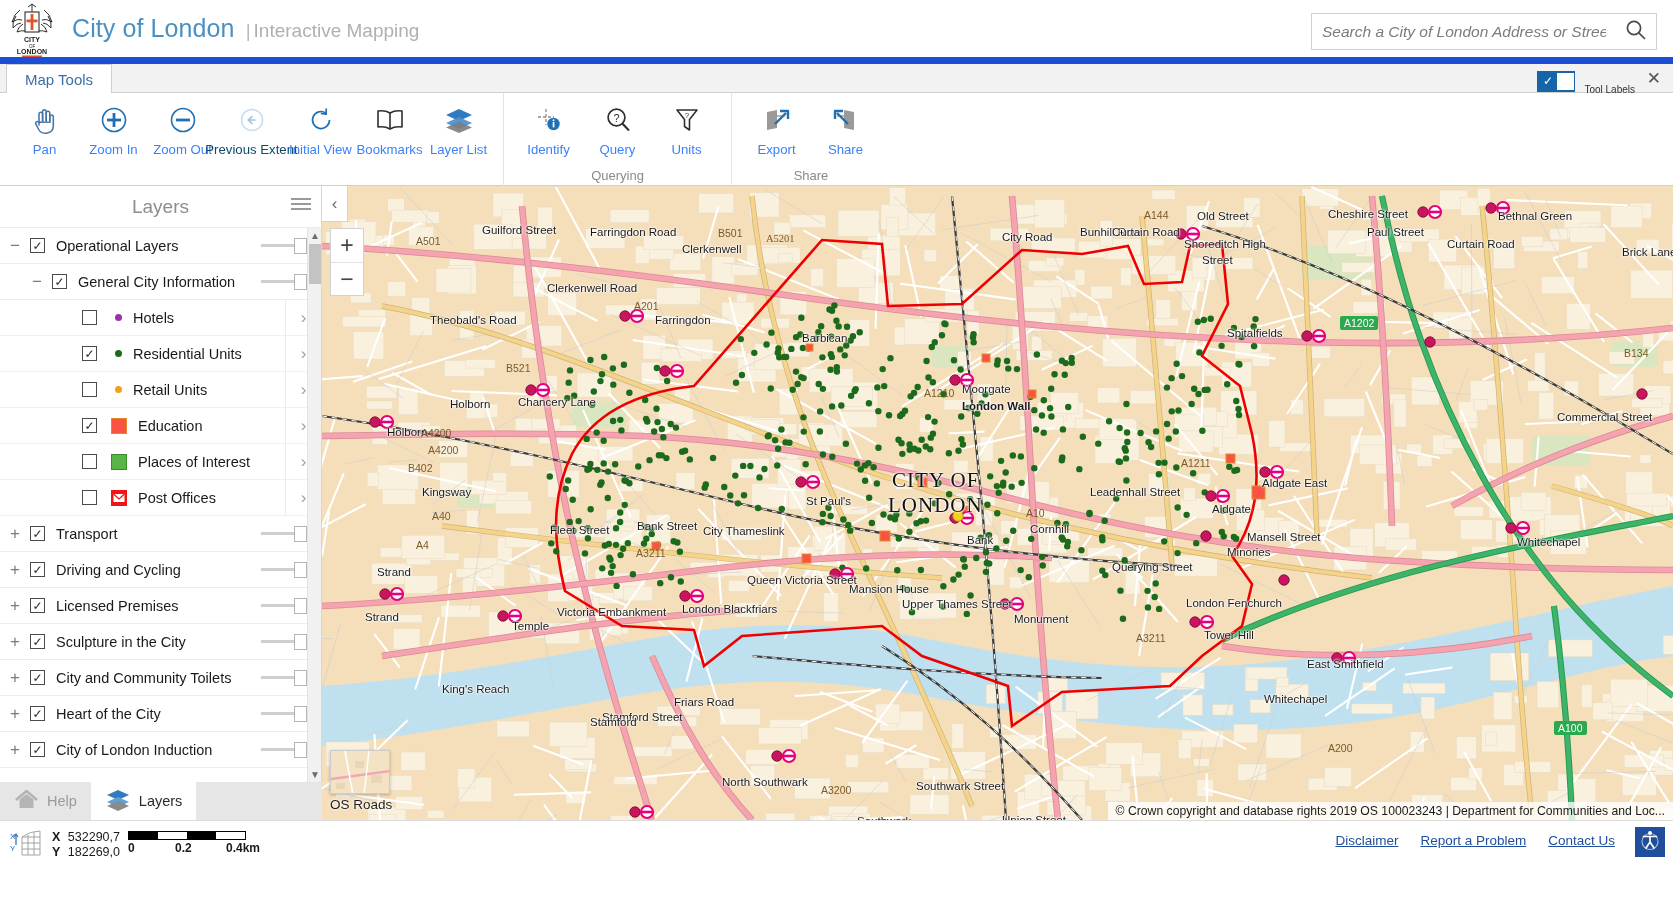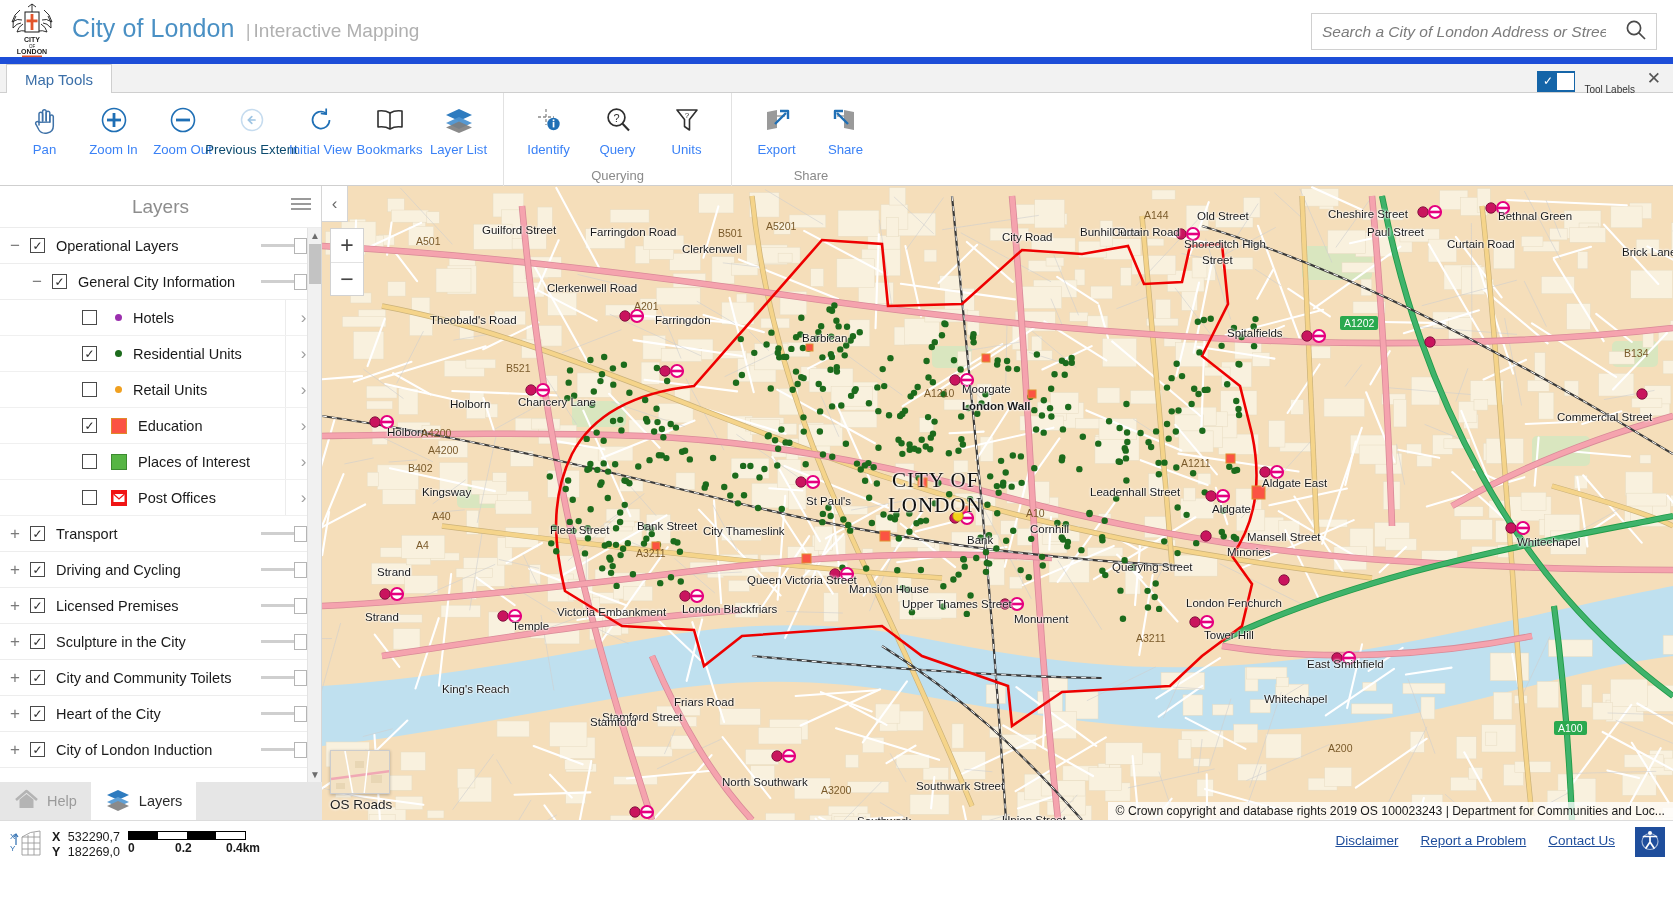--- a/index.html
+++ b/index.html
@@ -2109,21 +2109,21 @@
         <div class="maplabel" style="left: 268px; top: 530px;">Stamford</div>
         <div class="maplabel" style="left: 790px; top: 375px;">Querying Street</div>
         <div class="maplabel" style="left: 768px; top: 300px;">Leadenhall Street</div>
         <div class="maplabel" style="left: 640px; top: 214px; font-weight: bold;">London Wall</div>
         <div class="maplabel" style="left: 680px; top: 45px;">City Road</div>
         <div class="maplabel" style="left: 758px; top: 40px;">Bunhill Row</div>
         <div class="maplabel" style="left: 790px; top: 40px;">Curtain Road</div>
         <div class="maplabel" style="left: 905px; top: 360px;">Minories</div>
         <div class="maplabel" style="left: 925px; top: 345px;">Mansell Street</div>
         <div class="roadbadge plain" style="left: 90px; top: 48px;">A501</div>
-        <div class="roadbadge plain" style="left: 440px; top: 33px;">A5201</div>
+        <div class="roadbadge plain" style="left: 440px; top: 46px; font-family: Liberation Serif, serif;">A5201</div>
         <div class="roadbadge plain" style="left: 392px; top: 40px;">B501</div>
         <div class="roadbadge plain" style="left: 308px; top: 113px;">A201</div>
         <div class="roadbadge plain" style="left: 180px; top: 175px;">B521</div>
         <div class="roadbadge plain" style="left: 95px; top: 240px;">A4200</div>
         <div class="roadbadge plain" style="left: 102px; top: 257px;">A4200</div>
         <div class="roadbadge plain" style="left: 82px; top: 275px;">B402</div>
         <div class="roadbadge plain" style="left: 106px; top: 323px;">A40</div>
         <div class="roadbadge plain" style="left: 90px; top: 352px;">A4</div>
         <div class="roadbadge plain" style="left: 310px; top: 360px;">A3211</div>
         <div class="roadbadge" style="left: 1018px; top: 130px;">A1202</div>

